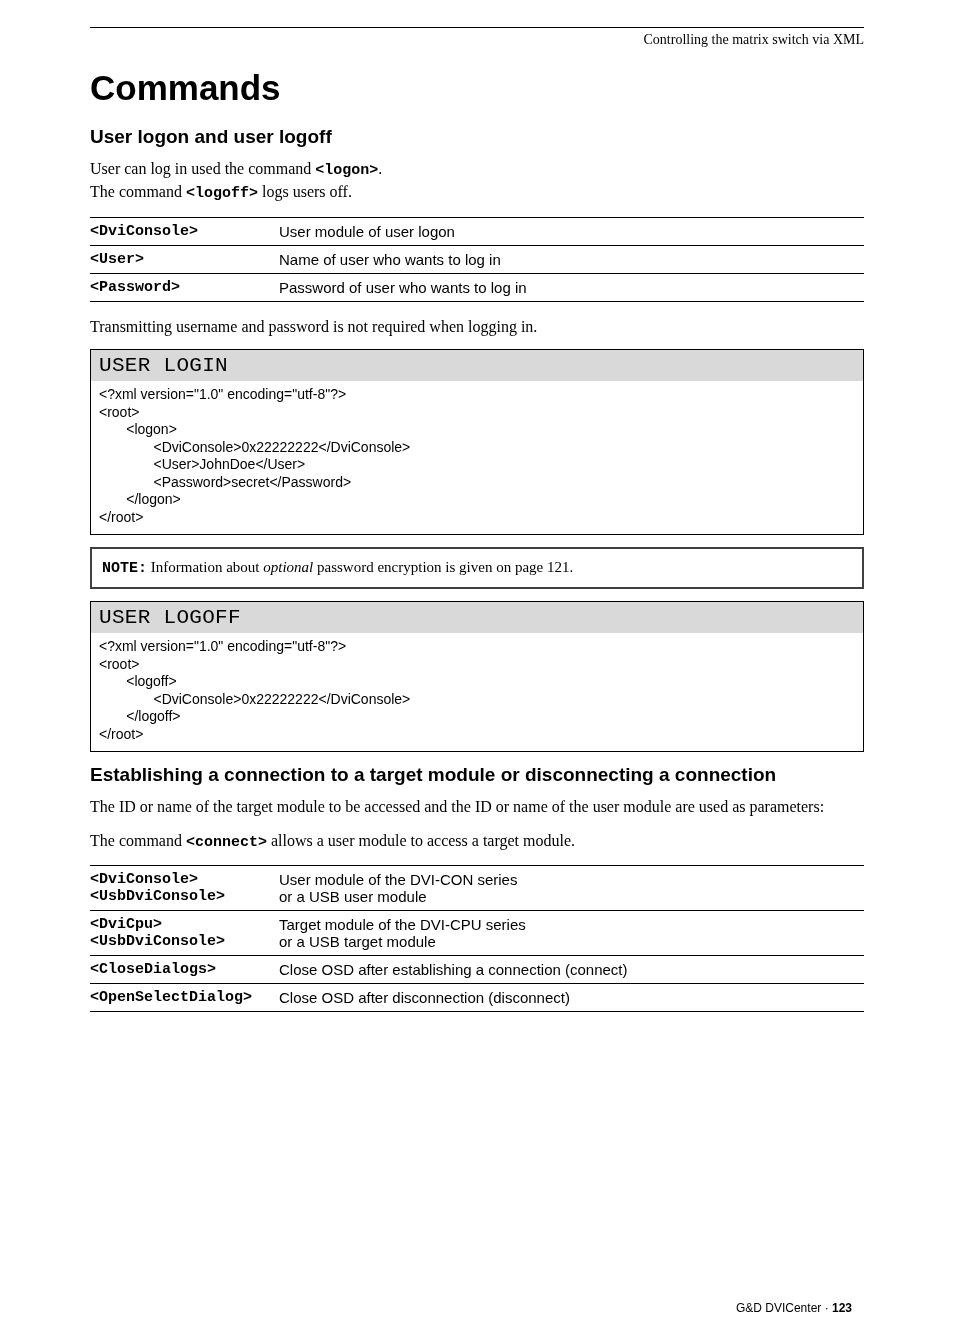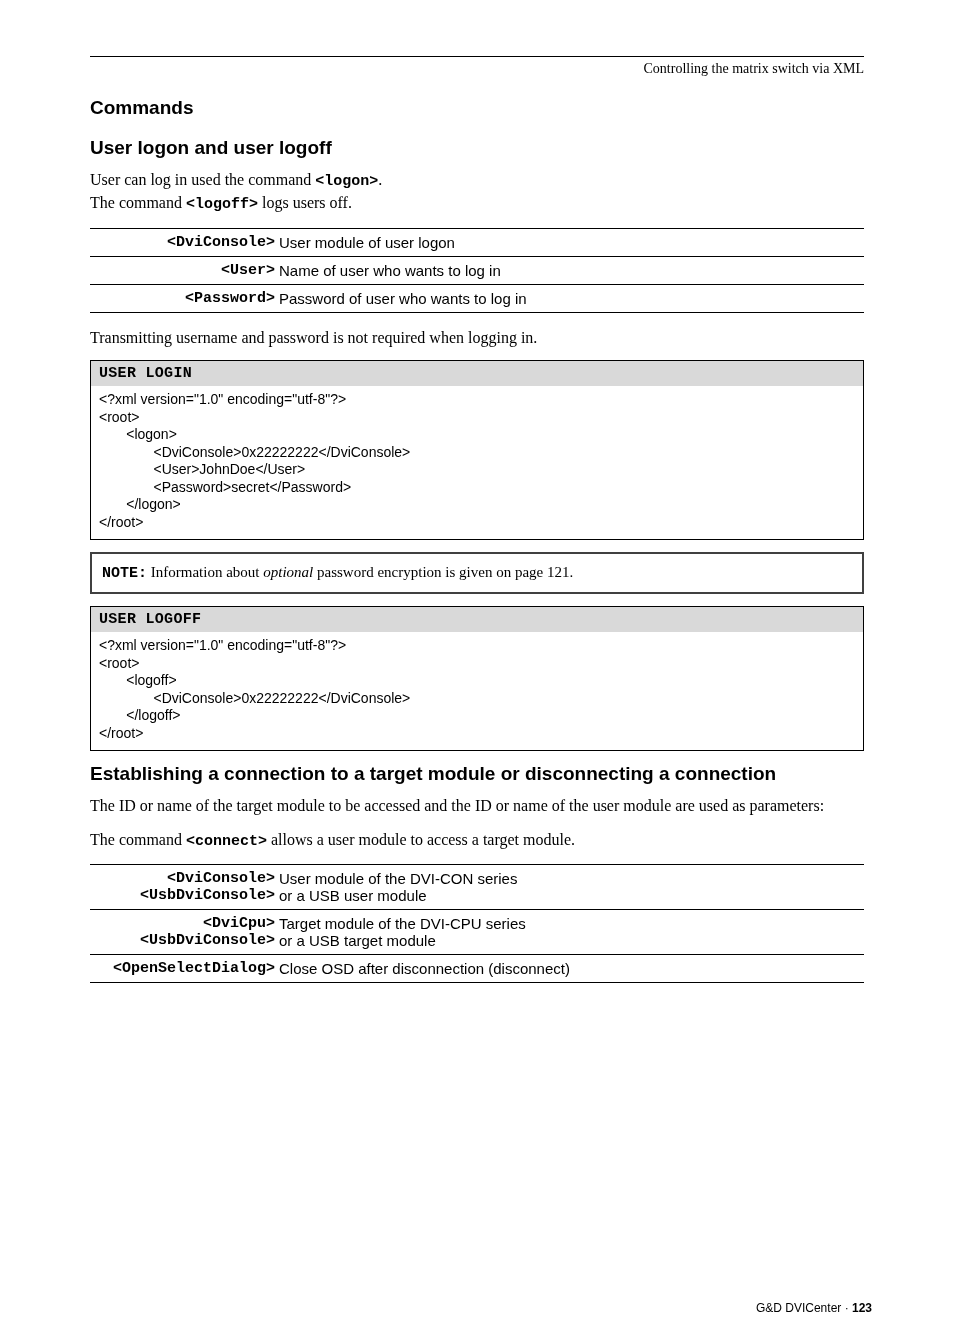--- a/index.html
+++ b/index.html
@@ -5,37 +5,37 @@
   body {
     margin: 0;
     padding: 0;
     background: #fff;
     font-family: Georgia, 'Times New Roman', serif;
     color: #000;
   }
   .page {
     width: 954px;
     min-height: 1339px;
-    padding: 56px 90px 20px 90px;
+    padding: 27px 90px 20px 90px;
     box-sizing: border-box;
     position: relative;
   }
   .topline {
     border-top: 1px solid #000;
     margin-bottom: 4px;
   }
   .running-head {
     text-align: right;
     font-size: 14px;
     margin-bottom: 20px;
   }
   .h1 {
     font-family: Arial, Helvetica, sans-serif;
     font-weight: bold;
-    font-size: 19px;
+    font-size: 35px;
     margin: 0 0 18px 0;
   }
   .h2 {
     font-family: Arial, Helvetica, sans-serif;
     font-weight: bold;
     font-size: 19px;
     margin: 0 0 10px 0;
   }
   .body-text {
     font-size: 16px;
@@ -57,30 +57,29 @@
     border-bottom: 1px solid #000;
     padding: 5px 4px 5px 0;
     font-size: 15px;
     vertical-align: top;
   }
   table.param-table td.key {
     font-family: 'Courier New', Courier, monospace;
     font-weight: bold;
     width: 185px;
     white-space: nowrap;
-    text-align: right;
   }
   .param-desc {
     font-family: Arial, Helvetica, sans-serif;
   }
   .code-header {
     background: #d9d9d9;
     font-family: 'Courier New', Courier, monospace;
-    font-weight: bold;
-    font-size: 15px;
+    font-weight: normal;
+    font-size: 21px;
     padding: 4px 8px;
     border: 1px solid #000;
     border-bottom: none;
     letter-spacing: 0.3px;
   }
   .code-block {
     font-family: Arial, Helvetica, sans-serif;
     font-size: 14px;
     line-height: 1.25;
     padding: 5px 8px 8px 8px;
@@ -99,21 +98,21 @@
   .note-label {
     font-family: 'Courier New', Courier, monospace;
     font-weight: bold;
   }
   .italic {
     font-style: italic;
   }
   .footer {
     position: absolute;
     bottom: 24px;
-    right: 82px;
+    right: 102px;
     font-family: Arial, Helvetica, sans-serif;
     font-size: 12px;
   }
   .footer .pagenum {
     font-weight: bold;
   }
 </style>
 </head>
 <body>
 
@@ -189,20 +188,24 @@
       <td class="param-desc" style="white-space:pre-line;">User module of the DVI-CON series
 or a USB user module</td>
     </tr>
     <tr>
       <td class="key" style="white-space:pre;">&lt;DviCpu&gt;
 &lt;UsbDviConsole&gt;</td>
       <td class="param-desc" style="white-space:pre-line;">Target module of the DVI-CPU series
 or a USB target module</td>
     </tr>
     <tr>
+      <td class="key">&lt;CloseDialogs&gt;</td>
+      <td class="param-desc">Close OSD after establishing a connection (connect)</td>
+    </tr>
+    <tr>
       <td class="key">&lt;OpenSelectDialog&gt;</td>
       <td class="param-desc">Close OSD after disconnection (disconnect)</td>
     </tr>
   </tbody>
     </table>
 
   <div class="footer">
     <span>G&amp;D DVICenter · </span><span class="pagenum">123</span>
   </div>
 

